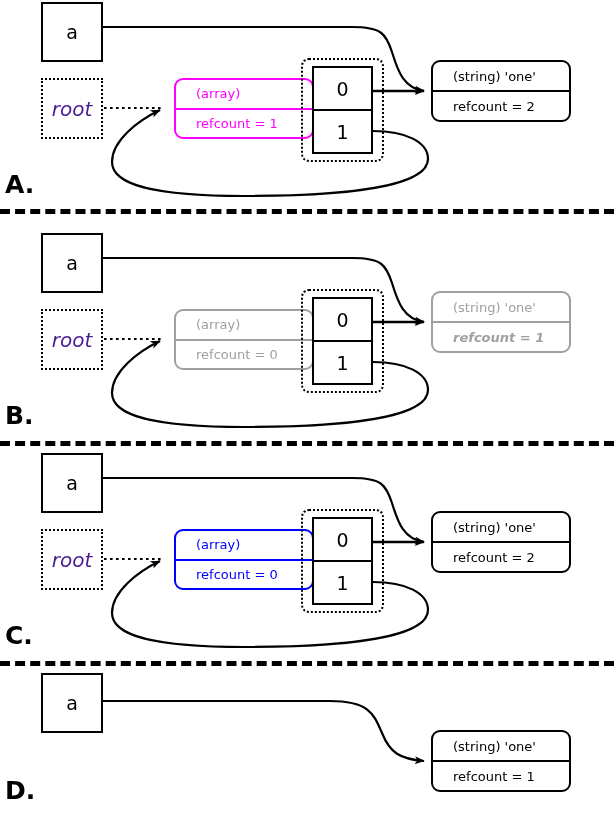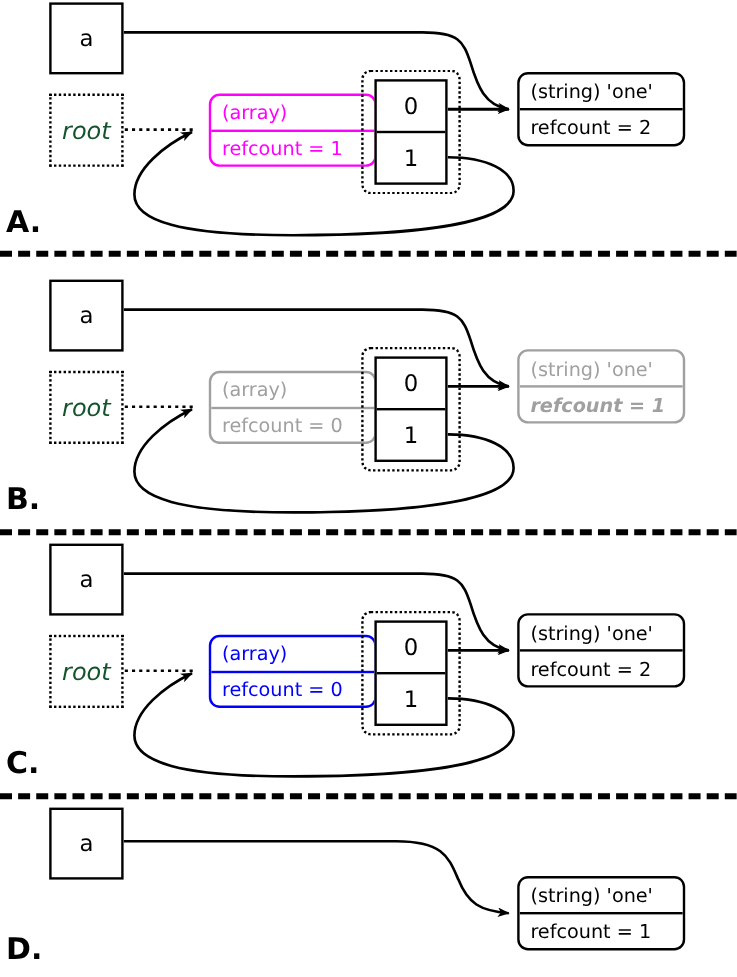--- a/index.html
+++ b/index.html
@@ -47,36 +47,36 @@
     color: #000;
   }
   
   .root-box {
     border: 2.6px dotted #000;
     display: flex;
     align-items: center;
     justify-content: center;
     font-size: 20px;
     font-style: italic;
-    color: #14532d;
+    color: #4c1d95;
   }
   
   .rec {
     border: 2px solid #000;
     border-radius: 9px;
     display: flex;
     flex-direction: column;
     overflow: hidden;
   }
   .rec .row {
     flex: 1 1 0;
     display: flex;
     align-items: center;
-    padding-left: 9px;
-    font-size: 16px;
+    padding-left: 20px;
+    font-size: 13px;
     color: #000;
     box-sizing: border-box;
   }
   .rec .row.top {
     border-bottom: 2px solid #000;
   }
   
   .rec.magenta { border-color: #ff00ff; }
   .rec.magenta .row { color: #ff00ff; }
   .rec.magenta .row.top { border-bottom-color: #ff00ff; }

